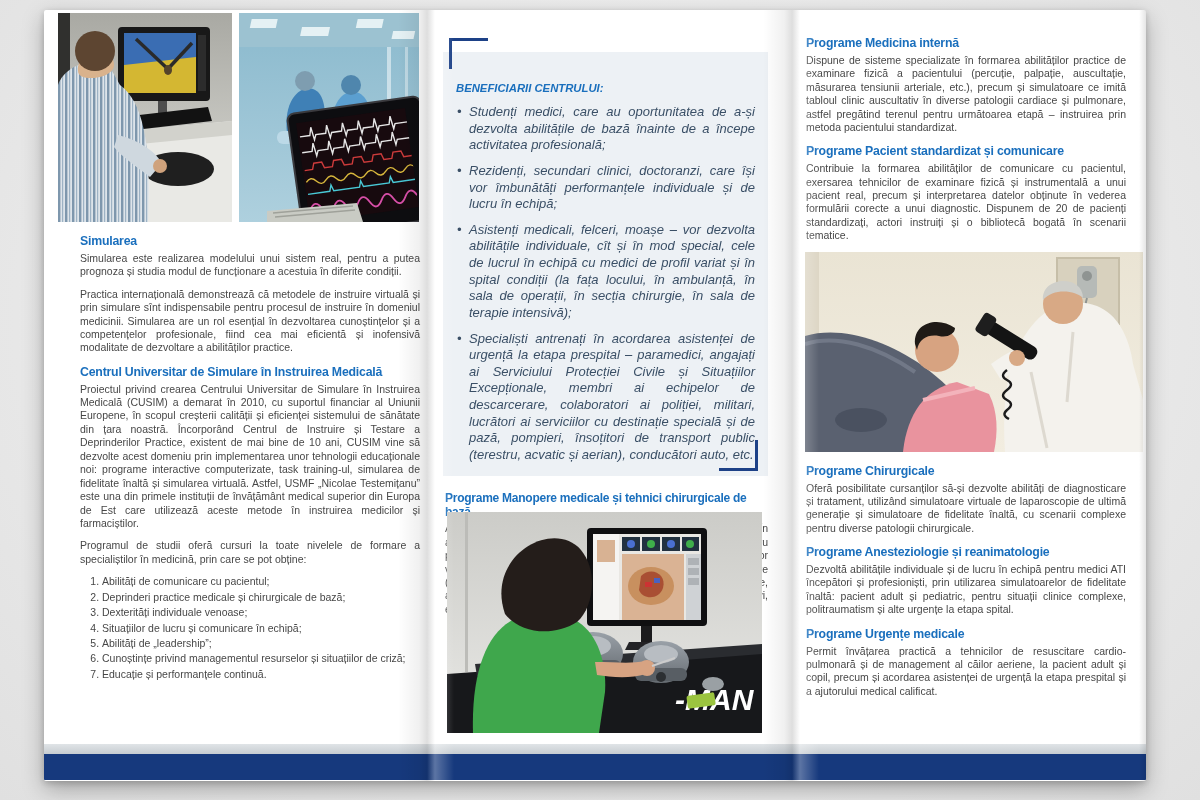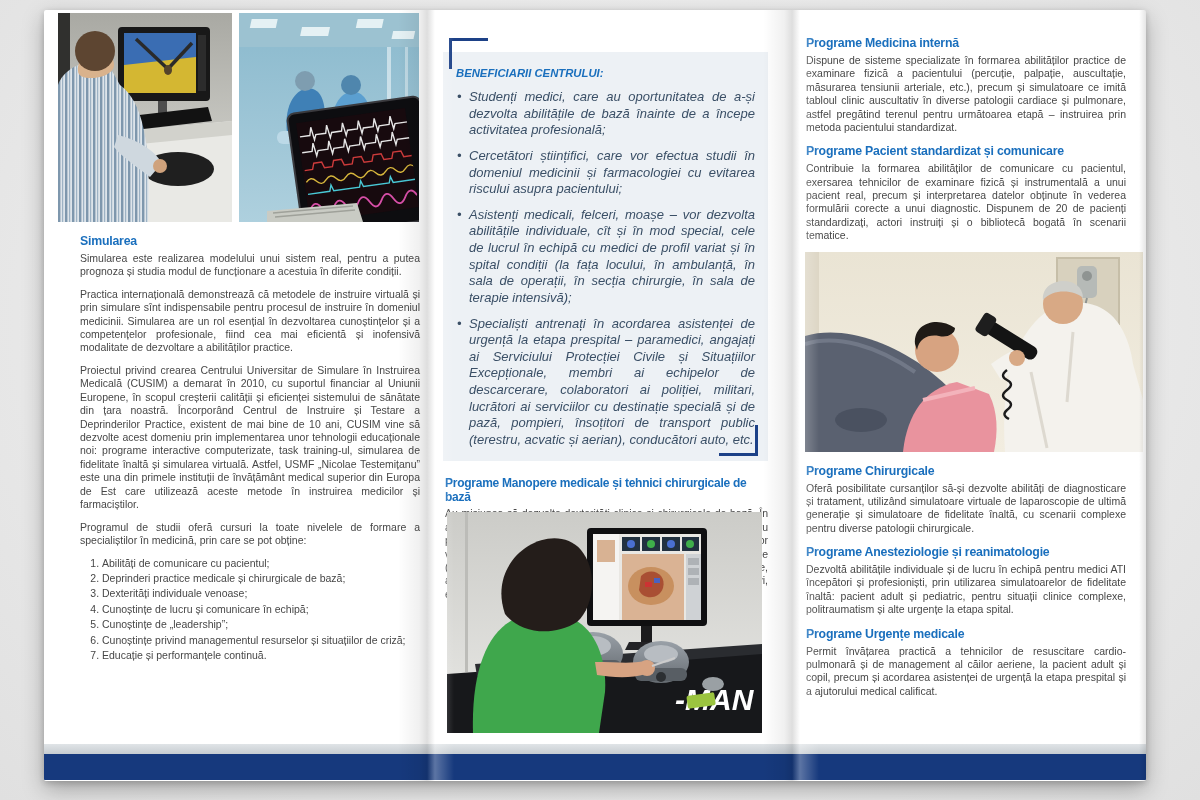--- a/index.html
+++ b/index.html
@@ -31,21 +31,21 @@
   ol.numlist li{font-size:10.5px;color:#474747;line-height:1.28;margin:0 0 2px;text-align:left;}
 
   
   .benef-box{
     position:relative;margin:42px 22px 0 18px;background:#edf1f5;
     padding:14px 13px 12px 13px;
   }
   .benef-box .corner{position:absolute;width:36px;height:28px;}
   .benef-box .tl{top:-14px;left:6px;border-top:3px solid #1d4187;border-left:3px solid #1d4187;}
   .benef-box .br{bottom:5px;right:10px;border-bottom:3px solid #1d4187;border-right:3px solid #1d4187;}
-  .benef-title{font-size:11.3px;font-weight:bold;font-style:italic;color:#1a6fbd;margin:1px 0 10px;}
+  .benef-title{font-size:11.3px;font-weight:bold;font-style:italic;color:#1a6fbd;margin:16px 0 10px;}
   ul.benef{list-style:none;margin:0;padding:0;}
   ul.benef li{
     position:relative;padding-left:13px;margin:0 0 9px;
     font-size:13px;font-style:italic;color:#3a4f66;line-height:1.28;text-align:justify;
   }
   ul.benef li:last-child{margin-bottom:0;font-style:italic;}
   ul.benef li::before{content:"•";position:absolute;left:1px;top:0;color:#3a4f66;}
 
   .panel2 .textcol{margin:15px 22px 0 20px;width:323px;}
   .panel2 .textcol h3{font-size:12px;letter-spacing:-0.25px;}
@@ -153,42 +153,43 @@
         </g>
         <path d="M28,198 L118,190 L124,209 L28,209 Z" fill="#c9cbc4"></path>
         <path d="M34,200 L114,193 M36,204 L116,197" stroke="#9fa19a" stroke-width="1.4" fill="none"></path>
       </svg>
     </div>
 
     <div class="textcol">
       <h3>Simularea</h3>
       <p>Simularea este realizarea modelului unui sistem real, pentru a putea prognoza și studia modul de funcționare a acestuia în diferite condiții.</p>
       <p>Practica internațională demonstrează că metodele de instruire virtuală și prin simulare sînt indispensabile pentru procesul de instruire în domeniul medicinii. Simularea are un rol esențial în dezvoltarea cunoștințelor și a competențelor profesionale, fiind cea mai eficientă și inofensivă modalitate de dezvoltare a abilităților practice.</p>
+      <h3>Centrul Universitar de Simulare în Instruirea Medicală</h3>
       <p>Proiectul privind crearea Centrului Universitar de Simulare în Instruirea Medicală (CUSIM) a demarat în 2010, cu suportul financiar al Uniunii Europene, în scopul creșterii calității și eficienței sistemului de sănătate din țara noastră. Încorporând Centrul de Instruire și Testare a Deprinderilor Practice, existent de mai bine de 10 ani, CUSIM vine să dezvolte acest domeniu prin implementarea unor tehnologii educaționale noi: programe interactive computerizate, task training-ul, simularea de fidelitate înaltă și simularea virtuală. Astfel, USMF „Nicolae Testemițanu” este una din primele instituții de învățământ medical superior din Europa de Est care utilizează aceste metode în instruirea medicilor și farmaciștilor.</p>
       <p>Programul de studii oferă cursuri la toate nivelele de formare a specialiștilor în medicină, prin care se pot obține:</p>
       <ol class="numlist">
         <li>Abilități de comunicare cu pacientul;</li>
         <li>Deprinderi practice medicale și chirurgicale de bază;</li>
         <li>Dexterități individuale venoase;</li>
-        <li>Cunoștințe de lucru și comunicare în echipă;</li>
-        <li>Cunoștințe de „leadership”;</li>
+        <li>Situațiilor de lucru și comunicare în echipă;</li>
+        <li>Abilități de „leadership”;</li>
         <li>Cunoștințe privind managementul resurselor și situațiilor de criză;</li>
         <li>Educație și performanțele continuă.</li>
       </ol>
     </div>
   </div>
 
   <div class="panel panel2">
     <div class="benef-box">
       <div class="corner tl"></div>
       <div class="corner br"></div>
       <div class="benef-title">BENEFICIARII CENTRULUI:</div>
       <ul class="benef">
         <li>Studenți medici, care au oportunitatea de a-și dezvolta abilitățile de bază înainte de a începe activitatea profesională;</li>
-        <li>Cercetători științifici, care vor efectua studii în domeniul medicinii și farmacologiei cu evitarea riscului asupra pacientului;</li>
+        <li>Rezidenți, secundari clinici, doctoranzi, care își vor îmbunătăți performanțele individuale și de lucru în echipă;</li>
         <li>Asistenți medicali, felceri, moașe – vor dezvolta abilitățile individuale, cît și în mod special, cele de lucrul în echipă cu medici de profil variat și în spital condiții (la fața locului, în ambulanță, în sala de operații, în secția chirurgie, în sala de terapie intensivă);</li>
         <li>Specialiști antrenați în acordarea asistenței de urgență la etapa prespital – paramedici, angajați ai Serviciului Protecției Civile și Situațiilor Excepționale, membri ai echipelor de descarcerare, colaboratori ai poliției, militari, lucrători ai serviciilor cu destinație specială și de pază, pompieri, însoțitori de transport public (terestru, acvatic și aerian), conducători auto, etc.</li>
       </ul>
     </div>
     <div class="textcol">
       <h3>Programe Manopere medicale și tehnici chirurgicale de bază</h3>
       <p>Au misiunea să dezvolte dexterități clinice și chirurgicale de bază. În acest scop sînt utilizate așa-numitele „partial-task trainers” pentru practicarea diferitor proceduri invazive (injecțiilor, montarea canulelor venoase, puncțiilor, aplicarea și înlăturarea suturilor) și non-invazive (sondaje nazo-gastrice și vezicale, examinări rectale și vaginale, aplicarea pansamentelor și imobilizărilor, îngrijirea pacienților gravi, etc.).</p>
     </div>
 
     <svg class="photo-mid" width="315" height="221" viewBox="0 0 315 221">

